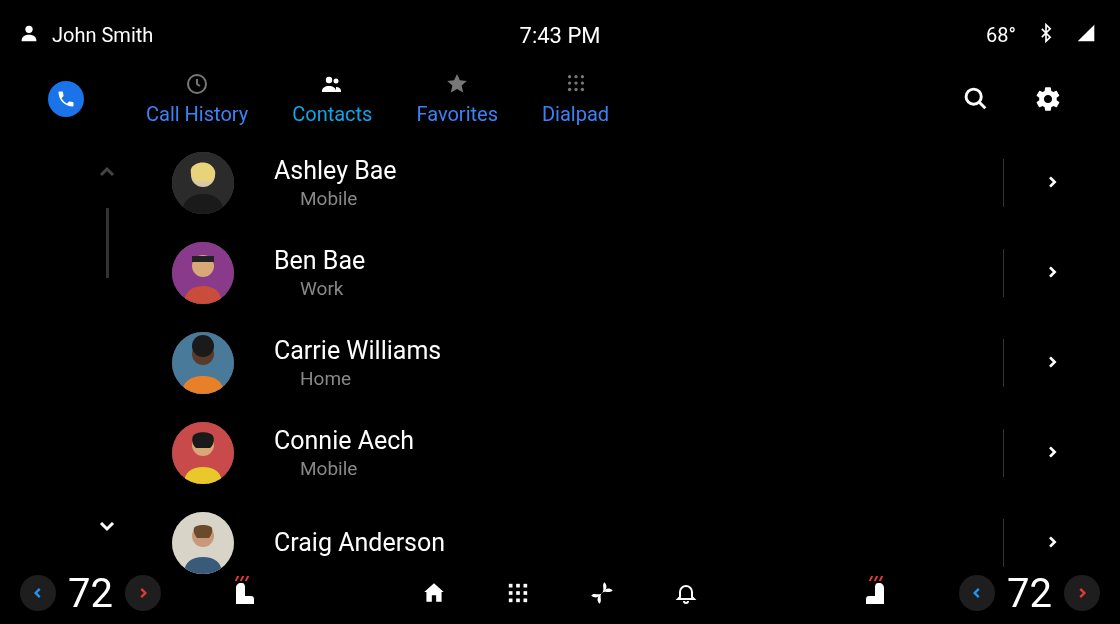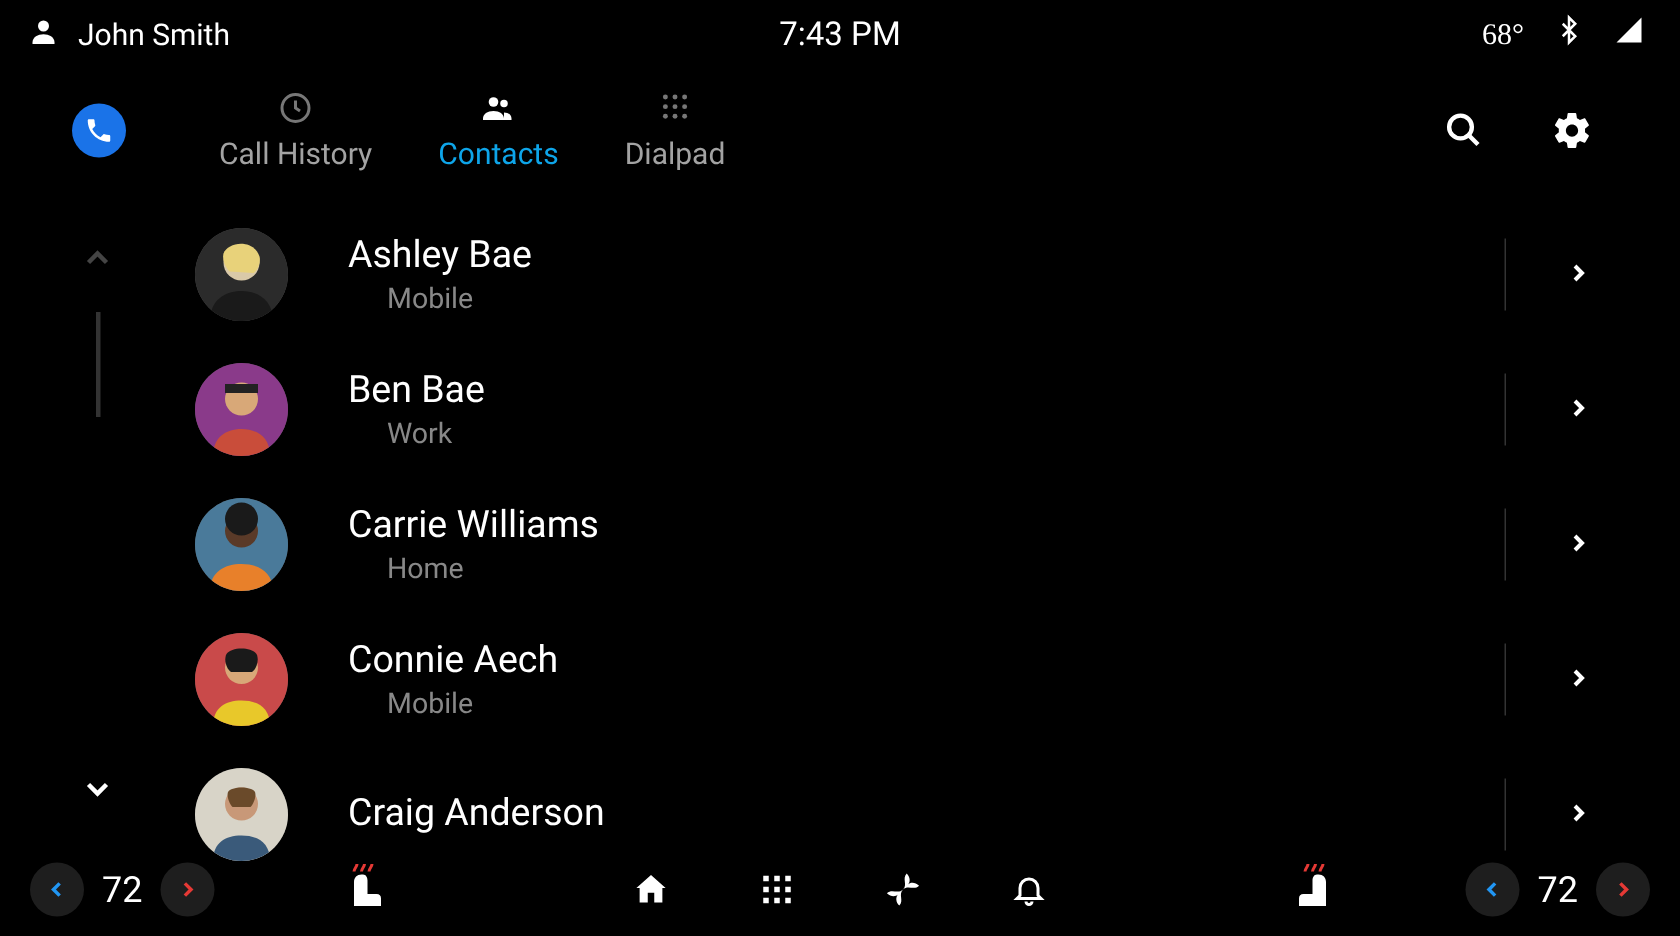--- a/index.html
+++ b/index.html
@@ -13,61 +13,63 @@
     position: relative;
   }
 
   
   .status-bar {
     height: 46px;
     display: flex;
     align-items: center;
     padding: 0 24px 0 18px;
     font-size: 20px;
+    margin-top: 12px;
   }
   .status-left { display: flex; align-items: center; gap: 12px; }
   .status-center { position: absolute; left: 50%; transform: translateX(-50%); font-size: 22px; font-weight: 400; }
-  .status-right { margin-left: auto; display: flex; align-items: center; gap: 20px; font-size: 20px; font-family: Liberation Serif, serif; }
+  .status-right { margin-left: auto; display: flex; align-items: center; gap: 20px; font-size: 20px; }
   .status-right .temp { font-size: 20px; }
 
   
   .tab-bar {
     height: 82px;
     display: flex;
     align-items: center;
     padding: 0 48px;
     gap: 0;
   }
   .phone-badge {
     width: 36px; height: 36px; border-radius: 50%;
     background: #1a73e8;
     display: flex; align-items: center; justify-content: center;
     margin-right: 40px;
   }
   .tab {
     display: flex; flex-direction: column; align-items: center;
     gap: 6px;
-    color: #a3a3a3;
+    color: #3b82f6;
     font-size: 20px;
     cursor: pointer;
     padding: 0 22px;
   }
   .tab.active { color: #0ea5e9; }
   .tab-icon { width: 24px; height: 24px; display:flex; align-items:center; justify-content:center; }
   .tab-spacer { flex: 1; }
   .tab-action { width: 48px; height:48px; display:flex; align-items:center; justify-content:center; cursor:pointer; margin-left:24px; }
 
   
   .content {
     position: absolute;
     top: 128px;
     left: 0;
     right: 0;
     bottom: 62px;
     display: flex;
+    padding-left: 42px;
   }
   .scroll-col {
     width: 130px;
     position: relative;
     display:flex; flex-direction:column; align-items:center;
     padding-top: 32px;
   }
   .scroll-up { cursor:pointer; color:#555; }
   .scroll-track {
     width: 3px; background:#333; height: 70px; margin-top: 20px;
@@ -112,21 +114,21 @@
     padding: 0 20px;
     gap: 0;
   }
   .temp-group { display:flex; align-items:center; gap: 12px; }
   .circ-btn {
     width: 36px; height: 36px; border-radius:50%;
     background: #1e1e1e;
     display:flex; align-items:center; justify-content:center;
     cursor:pointer;
   }
-  .temp-value { font-size: 24px; font-weight:400; }
+  .temp-value { font-size: 40px; font-weight:400; }
   .bottom-center {
     position:absolute; left:50%; transform:translateX(-50%);
     display:flex; align-items:center; gap: 56px;
   }
   .sys-icon { color:#fff; cursor:pointer; width:28px; height:28px; display:flex; align-items:center; justify-content:center; }
   .seat-icon { position:absolute; cursor:pointer; }
   .seat-left { left: 228px; }
   .seat-right { right: 228px; }
   .temp-right { margin-left:auto; }
 </style>
@@ -180,20 +182,28 @@
     <span class="tab-icon">
       <svg width="26" height="24" viewBox="0 0 24 24" fill="#fff">
           <circle cx="9" cy="8" r="3.2"></circle>
           <circle cx="16" cy="9" r="2.5"></circle>
           <path d="M2 19c0-3 3-5 7-5s7 2 7 5v1H2zM16 15c2.5 0 5 1.4 5 4v1h-5"></path>
         </svg>
     </span>
     <span>Contacts</span>
   </div>
 
+  <div class="tab">
+    <span class="tab-icon">
+      <svg width="24" height="24" viewBox="0 0 24 24" fill="#777">
+          <path d="M12 2l2.9 6.3 6.9.6-5.2 4.7 1.6 6.8L12 17l-6.2 3.4 1.6-6.8L2.2 8.9l6.9-.6z"></path>
+        </svg>
+    </span>
+    <span>Favorites</span>
+  </div>
 
   <div class="tab">
     <span class="tab-icon">
       <svg width="22" height="22" viewBox="0 0 24 24" fill="#777">
         <circle cx="5" cy="4" r="1.8"></circle>
           <circle cx="12" cy="4" r="1.8"></circle>
           <circle cx="19" cy="4" r="1.8"></circle>
         <circle cx="5" cy="11" r="1.8"></circle>
           <circle cx="12" cy="11" r="1.8"></circle>
           <circle cx="19" cy="11" r="1.8"></circle>

